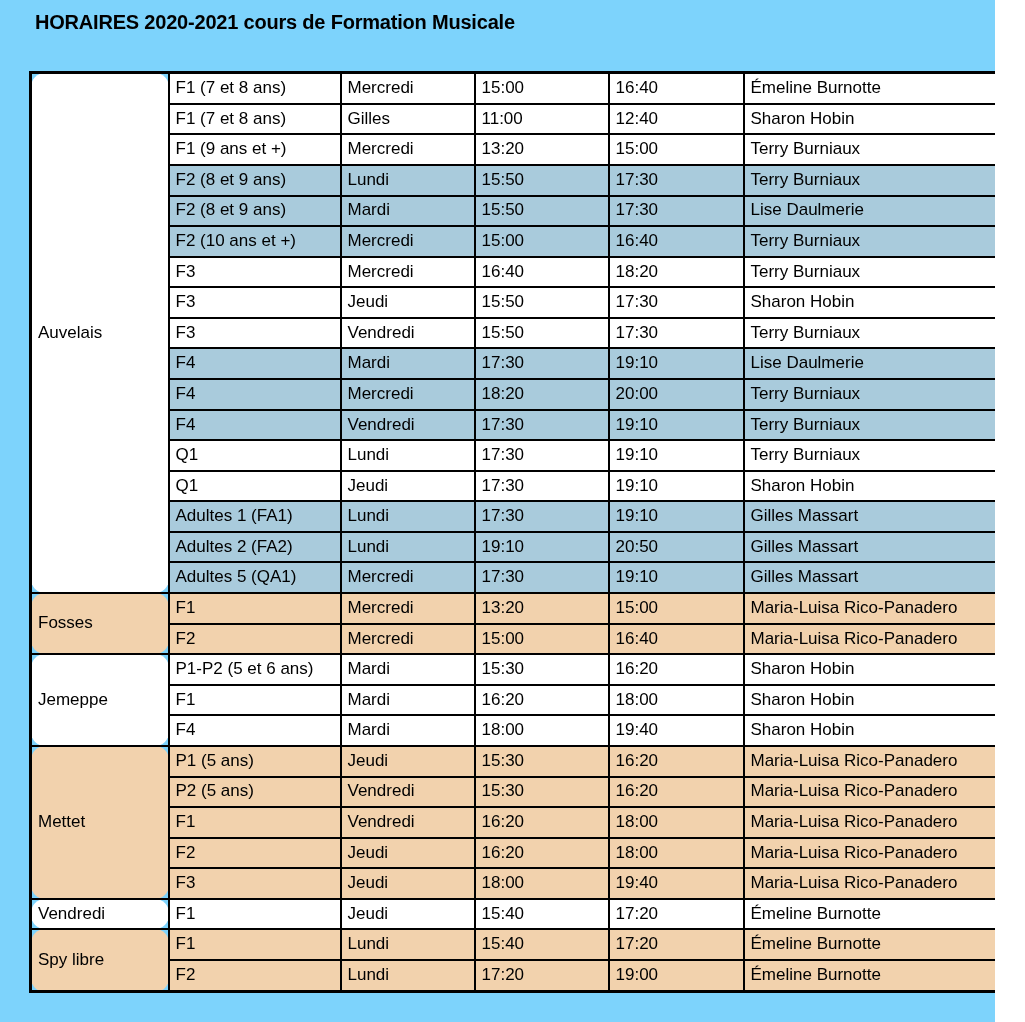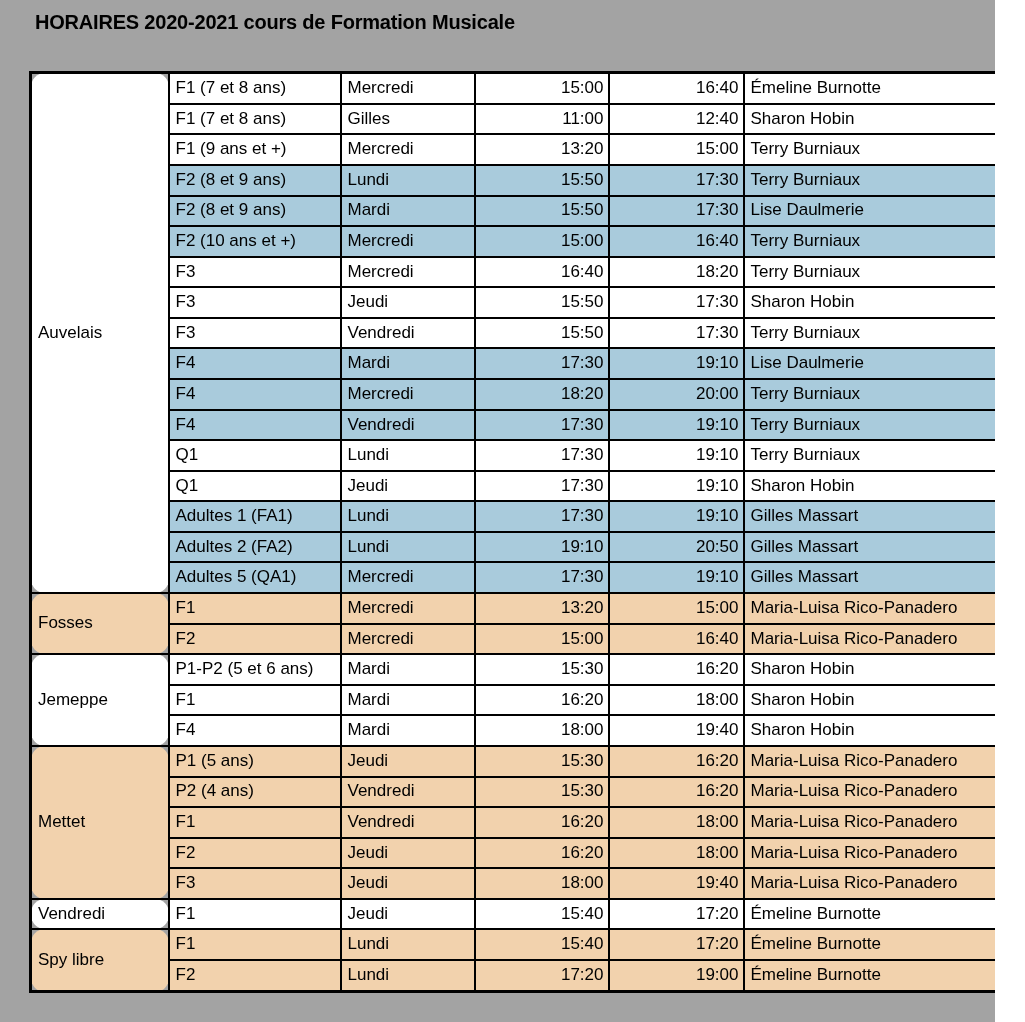--- a/index.html
+++ b/index.html
@@ -8,21 +8,21 @@
     background: #ffffff;
     width: 1025px;
     height: 1022px;
     font-family: "Liberation Sans", sans-serif;
     color: var(--text, #000);
   }
   .page {
     position: relative;
     width: 995px;
     height: 1022px;
-    background: #a3a3a3;
+    background: #7dd3fc;
     overflow: hidden;
   }
   .title {
     position: absolute;
     left: 35px;
     top: 11px;
     margin: 0;
     font-size: 20px;
     font-weight: bold;
     letter-spacing: -0.2px;
@@ -48,21 +48,21 @@
     vertical-align: middle;
     white-space: nowrap;
     overflow: hidden;
   }
   td.loc {
     vertical-align: top;
     padding-top: 4px;
     border-radius: 14px;
   }
   td.time {
-    text-align: right;
+    text-align: left;
     padding-right: 8px;
   }
   .bg-white { background: var(--row-white, #fff); }
   .bg-blue  { background: var(--row-blue, #a9cbdc); }
   .bg-tan   { background: var(--row-tan, #f2d2ad); }
 </style>
 </head>
 <body>
 
 <div class="page">
@@ -238,21 +238,21 @@
           </tr>
           <tr>
             <td rowspan="5" class="loc bg-tan">Mettet</td>
             <td class="bg-tan">P1 (5 ans)</td>
             <td class="bg-tan">Jeudi</td>
             <td class="time bg-tan">15:30</td>
             <td class="time bg-tan">16:20</td>
             <td class="bg-tan">Maria-Luisa Rico-Panadero</td>
           </tr>
           <tr>
-            <td class="bg-tan">P2 (4 ans)</td>
+            <td class="bg-tan">P2 (5 ans)</td>
             <td class="bg-tan">Vendredi</td>
             <td class="time bg-tan">15:30</td>
             <td class="time bg-tan">16:20</td>
             <td class="bg-tan">Maria-Luisa Rico-Panadero</td>
           </tr>
           <tr>
             <td class="bg-tan">F1</td>
             <td class="bg-tan">Vendredi</td>
             <td class="time bg-tan">16:20</td>
             <td class="time bg-tan">18:00</td>

